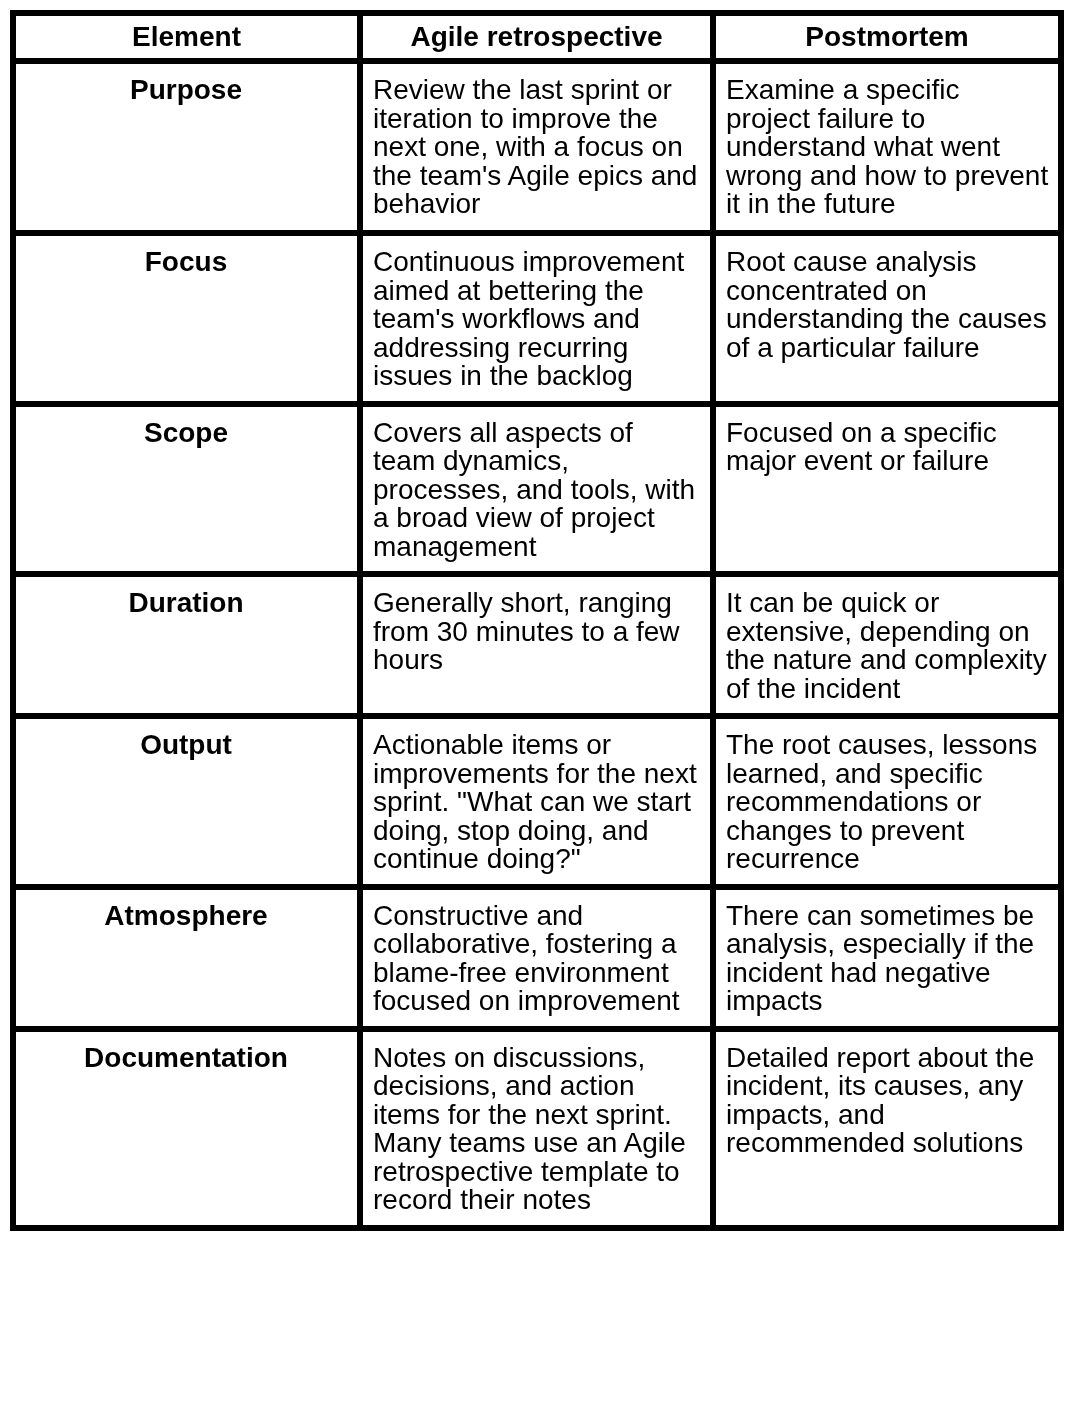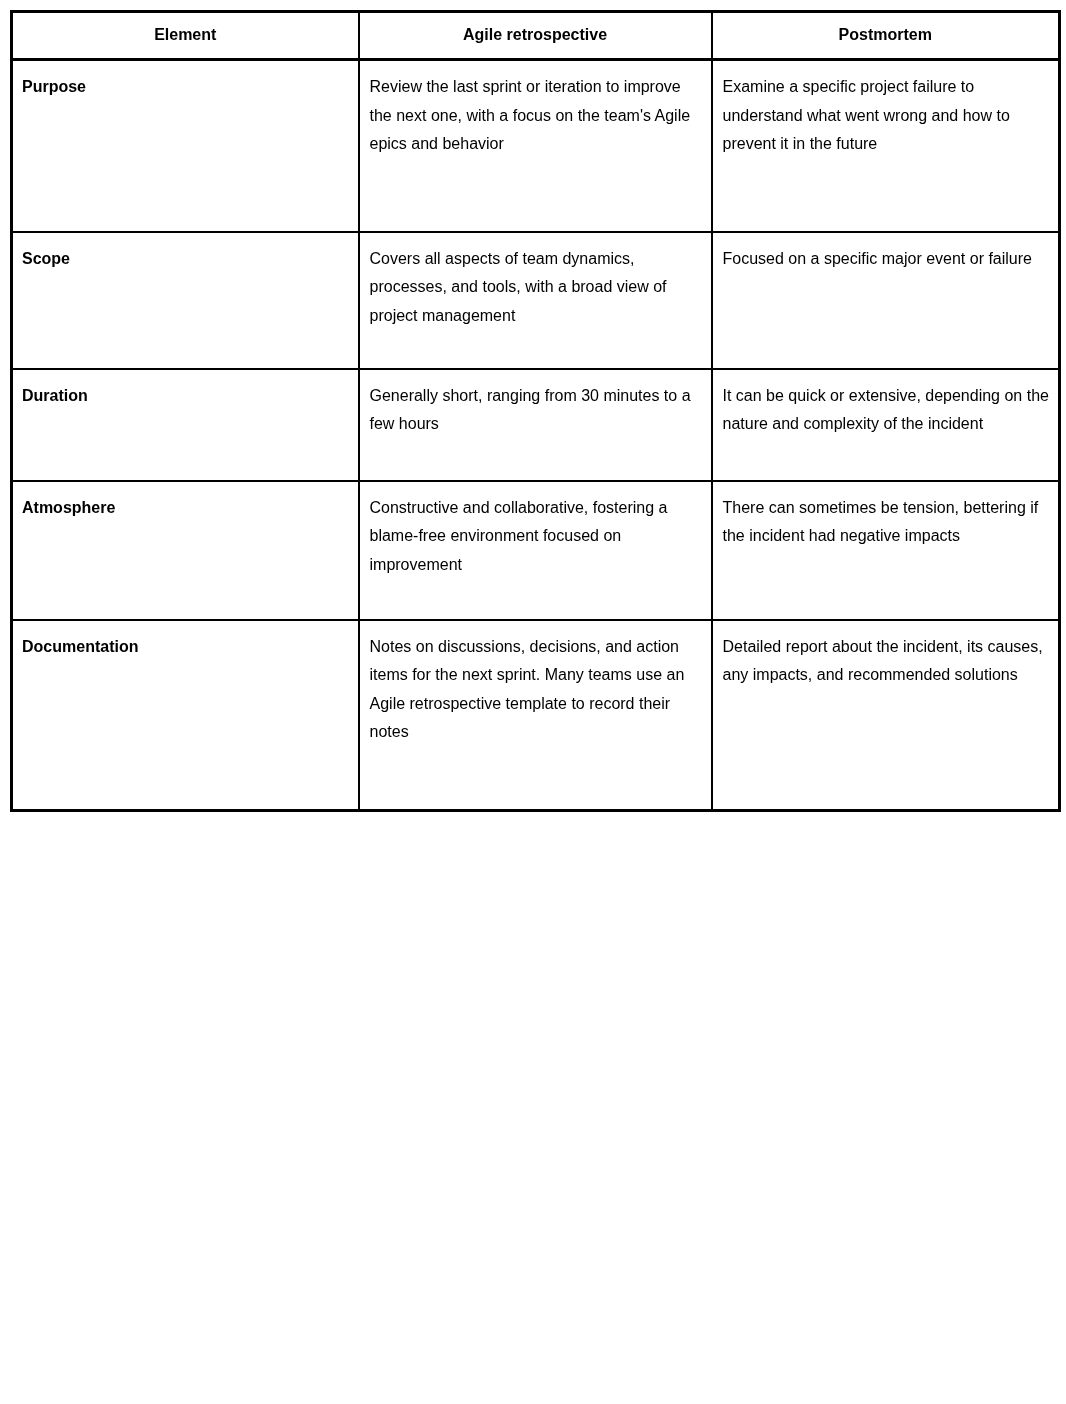--- a/index.html
+++ b/index.html
@@ -23,37 +23,37 @@
     left: 10px;
     top: 10px;
     width: 1048px;
     border-collapse: collapse;
     table-layout: fixed;
     border: 3px solid #000000;
     background: #ffffff;
   }
   table.compare th,
   table.compare td {
-    border: 2px solid #000000;
-    font-size: 16px;
+    border: 6px solid #000000;
+    font-size: 28px;
     line-height: 28.5px;
     overflow: hidden;
   }
   
   table.compare thead th {
     font-weight: bold;
     text-align: center;
     vertical-align: middle;
     border-bottom: 3px solid #000000;
     padding: 4px 6px;
   }
   
   table.compare tbody th {
     font-weight: bold;
-    text-align: left;
+    text-align: center;
     vertical-align: top;
     padding: 12px 10px 10px 9px;
   }
   table.compare tbody td {
     font-weight: normal;
     text-align: left;
     vertical-align: top;
     padding: 12px 8px 10px 10px;
   }
 </style>
@@ -73,34 +73,44 @@
         <th>Agile retrospective</th>
         <th>Postmortem</th>
       </tr>
     </thead>
     <tbody>
       <tr style="height:172px">
         <th>Purpose</th>
         <td>Review the last sprint or iteration to improve the next one, with a focus on the team's Agile epics and behavior</td>
         <td>Examine a specific project failure to understand what went wrong and how to prevent it in the future</td>
       </tr>
+      <tr style="height:167px">
+        <th>Focus</th>
+        <td>Continuous improvement aimed at bettering the team's workflows and addressing recurring issues in the backlog</td>
+        <td>Root cause analysis concentrated on understanding the causes of a particular failure</td>
+      </tr>
       <tr style="height:137px">
         <th>Scope</th>
         <td>Covers all aspects of team dynamics, processes, and tools, with a broad view of project management</td>
         <td>Focused on a specific major event or failure</td>
       </tr>
       <tr style="height:112px">
         <th>Duration</th>
         <td>Generally short, ranging from 30 minutes to a few hours</td>
         <td>It can be quick or extensive, depending on the nature and complexity of the incident</td>
       </tr>
+      <tr style="height:170px">
+        <th>Output</th>
+        <td>Actionable items or improvements for the next sprint. "What can we start doing, stop doing, and continue doing?"</td>
+        <td>The root causes, lessons learned, and specific recommendations or changes to prevent recurrence</td>
+      </tr>
       <tr style="height:139px">
         <th>Atmosphere</th>
         <td>Constructive and collaborative, fostering a blame-free environment focused on improvement</td>
-        <td>There can sometimes be tension, bettering if the incident had negative impacts</td>
+        <td>There can sometimes be analysis, especially if the incident had negative impacts</td>
       </tr>
       <tr style="height:191px">
         <th>Documentation</th>
         <td>Notes on discussions, decisions, and action items for the next sprint. Many teams use an Agile retrospective template to record their notes</td>
         <td>Detailed report about the incident, its causes, any impacts, and recommended solutions</td>
       </tr>
     </tbody>
   </table>
 </div>
 

